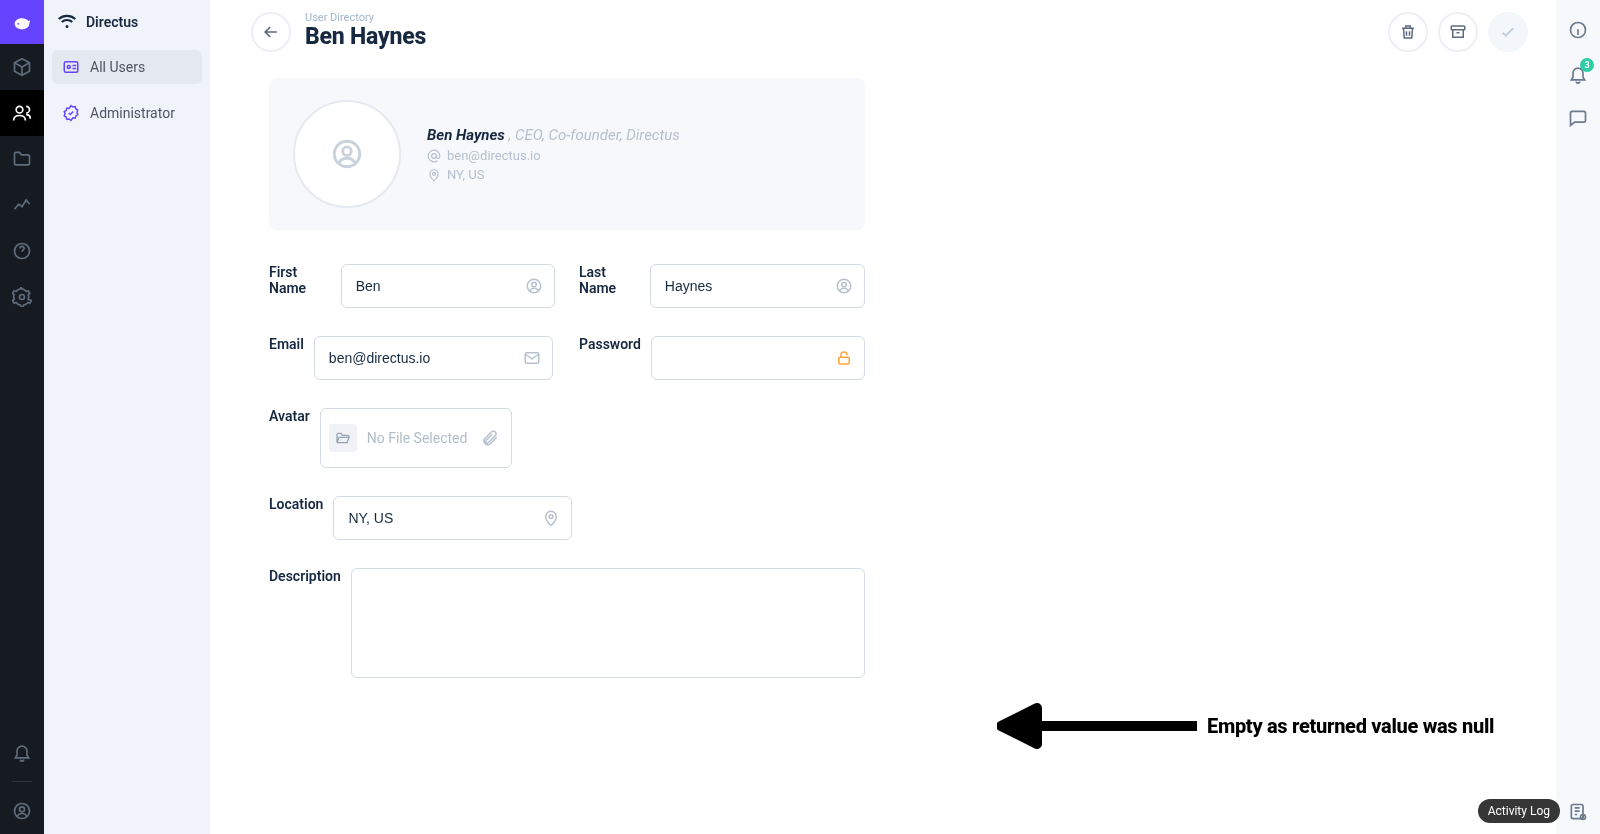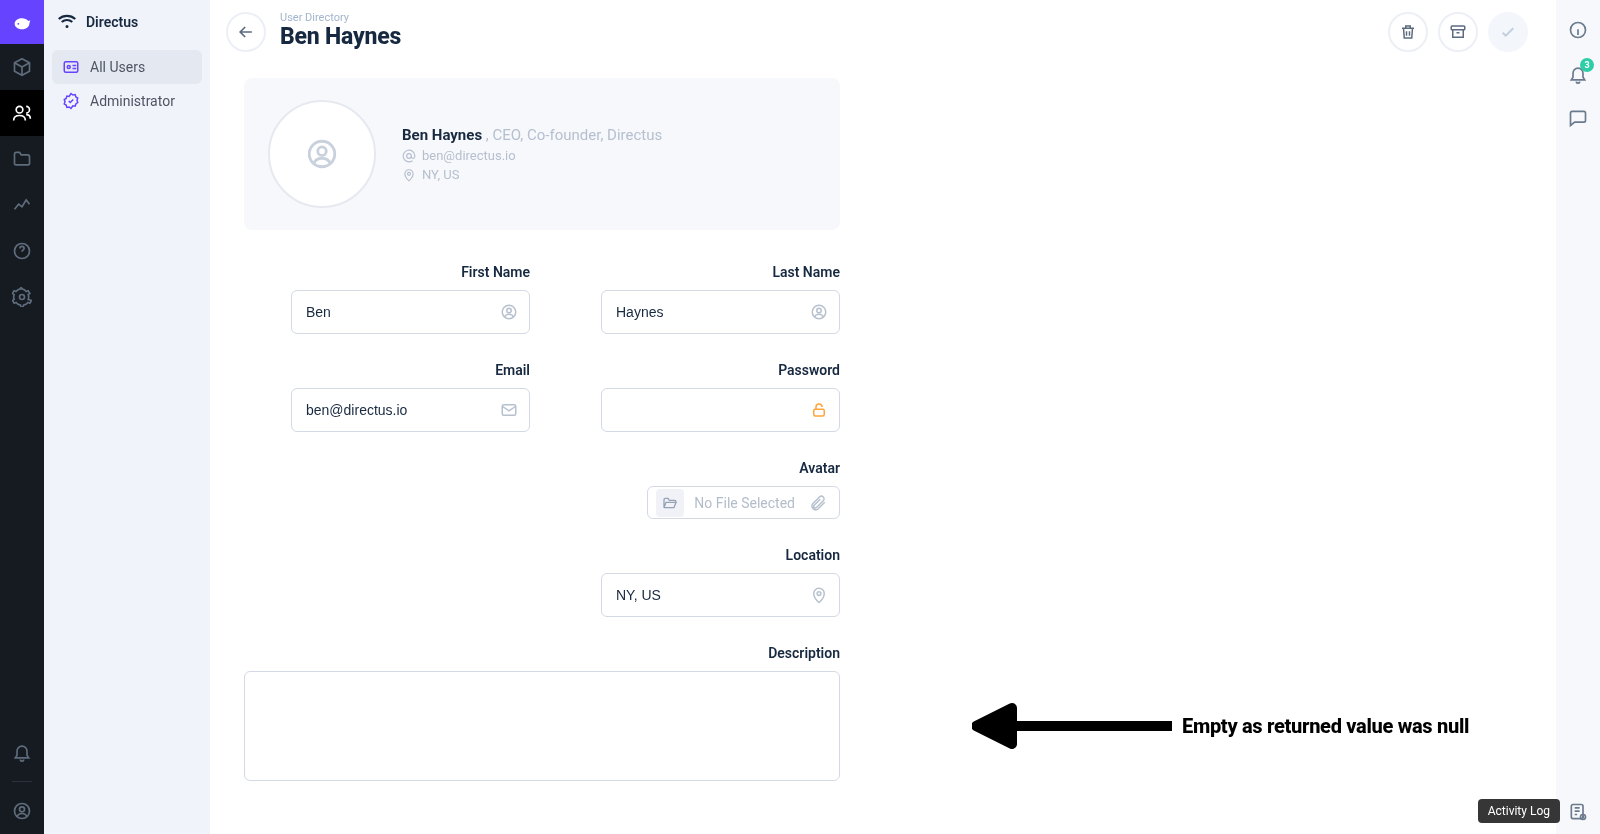--- a/index.html
+++ b/index.html
@@ -24,76 +24,76 @@
   .module-rail{width:44px;background:var(--dark);display:flex;flex-direction:column;align-items:center;color:#5f6c7c;position:relative;}
   .module-rail .logo{width:44px;height:44px;display:flex;align-items:center;justify-content:center;background:var(--purple);color:#fff;}
   .module-rail .mod{width:44px;height:46px;display:flex;align-items:center;justify-content:center;cursor:pointer;}
   .module-rail .mod.active{background:#000;color:#fff;}
   .module-rail .spacer{flex:1;}
   .module-rail .divider{width:20px;height:1px;background:#2a3340;margin:6px 0;}
 
   
   .nav-side{width:166px;background:var(--side-bg);display:flex;flex-direction:column;padding:0;}
   .nav-head{height:44px;display:flex;align-items:center;gap:10px;padding:0 14px;font-weight:600;font-size:14px;}
-  .nav-list{padding:6px 8px;display:flex;flex-direction:column;gap:0;}
+  .nav-list{padding:6px 8px;display:flex;flex-direction:column;gap:12px;}
   .nav-item{display:flex;align-items:center;gap:10px;height:34px;border-radius:6px;padding:0 10px;font-size:14px;cursor:pointer;color:#4f5464;}
   .nav-item.selected{background:var(--side-bg-hover);}
   .nav-item .ico{color:var(--purple);display:flex;}
 
   
-  .main{flex:1;display:flex;flex-direction:column;overflow:hidden;position:relative;}
+  .main{flex:1;display:flex;flex-direction:column;overflow:hidden;position:relative;margin-left:25px;}
   .page-head{display:flex;align-items:center;padding:12px 28px 0 16px;gap:14px;}
   .back-btn{width:40px;height:40px;border-radius:50%;border:2px solid #eceff5;display:flex;align-items:center;justify-content:center;cursor:pointer;color:#5c6b80;}
   .titles{display:flex;flex-direction:column;}
   .crumb{font-size:11px;color:var(--text-sub);line-height:1;}
   .ptitle{font-size:23px;font-weight:800;line-height:1.25;letter-spacing:-.2px;}
   .head-spacer{flex:1;}
   .head-actions{display:flex;gap:10px;}
   .round-btn{width:40px;height:40px;border-radius:50%;border:2px solid #eceff5;display:flex;align-items:center;justify-content:center;cursor:pointer;color:#5c6b80;background:#fff;}
   .round-btn.disabled{background:#f3f6fb;border-color:#f3f6fb;color:#c3cedd;cursor:default;}
 
   .content{padding:26px 28px 0 34px;overflow:auto;}
 
   .summary-card{width:596px;border-radius:8px;background:#f7f8fb;display:flex;align-items:center;gap:26px;padding:22px 24px;}
   .avatar-ring{width:108px;height:108px;border-radius:50%;border:2px solid #e6e9f0;display:flex;align-items:center;justify-content:center;background:#fff;}
   .avatar-ring .inner{color:#c9d1dd;}
   .summary-lines{display:flex;flex-direction:column;gap:4px;}
-  .sl-top{font-size:15px;}
+  .sl-top{font-size:15px;font-style:italic;}
   .sl-top .nm{font-weight:700;color:var(--text-main);}
   .sl-top .tt{color:#b5bfcf;}
   .sl-row{display:flex;align-items:center;gap:6px;color:#b5bfcf;font-size:13px;}
   .sl-row .ic{display:flex;}
 
   .form{width:596px;margin-top:34px;display:flex;flex-direction:column;gap:28px;}
   .row2{display:flex;gap:24px;}
-  .fld{display:flex;flex-direction:column;gap:10px;flex:1;align-items:flex-end;}
+  .fld{display:flex;flex-direction:row;gap:10px;flex:1;}
   .lbl{font-size:14px;font-weight:600;}
   .inp-wrap{position:relative;}
   .inp{width:100%;height:44px;border:1px solid var(--input-border);border-radius:6px;padding:0 42px 0 14px;font-size:14px;color:var(--text-main);background:#fff;outline:none;}
   .inp::placeholder{color:#b3bdc9;}
   .inp-ico{position:absolute;right:12px;top:50%;transform:translateY(-50%);color:#b7c1ce;display:flex;}
   .inp-ico.amber{color:var(--amber);}
 
-  .file-wrap{position:relative;height:33px;border:1px solid var(--input-border);border-radius:6px;display:flex;align-items:center;padding:0 44px 0 8px;color:#b3bdc9;font-size:14px;gap:10px;}
+  .file-wrap{position:relative;height:60px;border:1px solid var(--input-border);border-radius:6px;display:flex;align-items:center;padding:0 44px 0 8px;color:#b3bdc9;font-size:14px;gap:10px;}
   .file-btn{width:28px;height:28px;border-radius:4px;background:#f0f2f7;display:flex;align-items:center;justify-content:center;color:#95a3b5;cursor:pointer;}
   .file-attach{position:absolute;right:12px;top:50%;transform:translateY(-50%);color:#b7c1ce;display:flex;cursor:pointer;}
 
   .ta{width:100%;height:110px;border:1px solid var(--input-border);border-radius:6px;padding:12px 14px;font-size:14px;color:var(--text-main);background:#fff;outline:none;resize:none;font-family:inherit;}
 
   
   .annot{position:absolute;left:762px;top:702px;display:flex;align-items:center;gap:10px;pointer-events:none;}
   .annot svg{display:block;}
   .annot-text{font-size:20px;font-weight:800;color:#000;letter-spacing:-.3px;white-space:nowrap;}
 
   
   .util-rail{width:44px;background:#f6f8fb;display:flex;flex-direction:column;align-items:center;padding-top:8px;color:#6b7a8d;position:relative;}
   .util-rail .u{width:44px;height:44px;display:flex;align-items:center;justify-content:center;cursor:pointer;position:relative;}
   .badge{position:absolute;top:6px;right:6px;min-width:14px;height:14px;border-radius:8px;background:var(--badge);color:#fff;font-size:9px;font-weight:700;display:flex;align-items:center;justify-content:center;padding:0 3px;}
   .util-rail .uspacer{flex:1;}
-  .tooltip{position:absolute;right:40px;bottom:11px;background:#363636;color:#fff;font-size:12px;padding:5px 10px;border-radius:4px;white-space:nowrap;}
+  .tooltip{position:absolute;right:40px;bottom:11px;background:#363636;color:#fff;font-size:12px;padding:5px 10px;border-radius:12px;white-space:nowrap;}
 
   svg{display:block;}
 </style>
 </head>
 <body>
 
 <div class="module-rail">
   <div class="logo">
     <svg width="22" height="22" viewBox="0 0 24 24" fill="currentColor">
         <path d="M4 14c0-3 3-6 8-6 3 0 5 1 7 3l2-1-1 4c0 3-3 6-8 6-5 0-8-3-8-6zm3 0a1 1 0 102 0 1 1 0 00-2 0z"></path>

